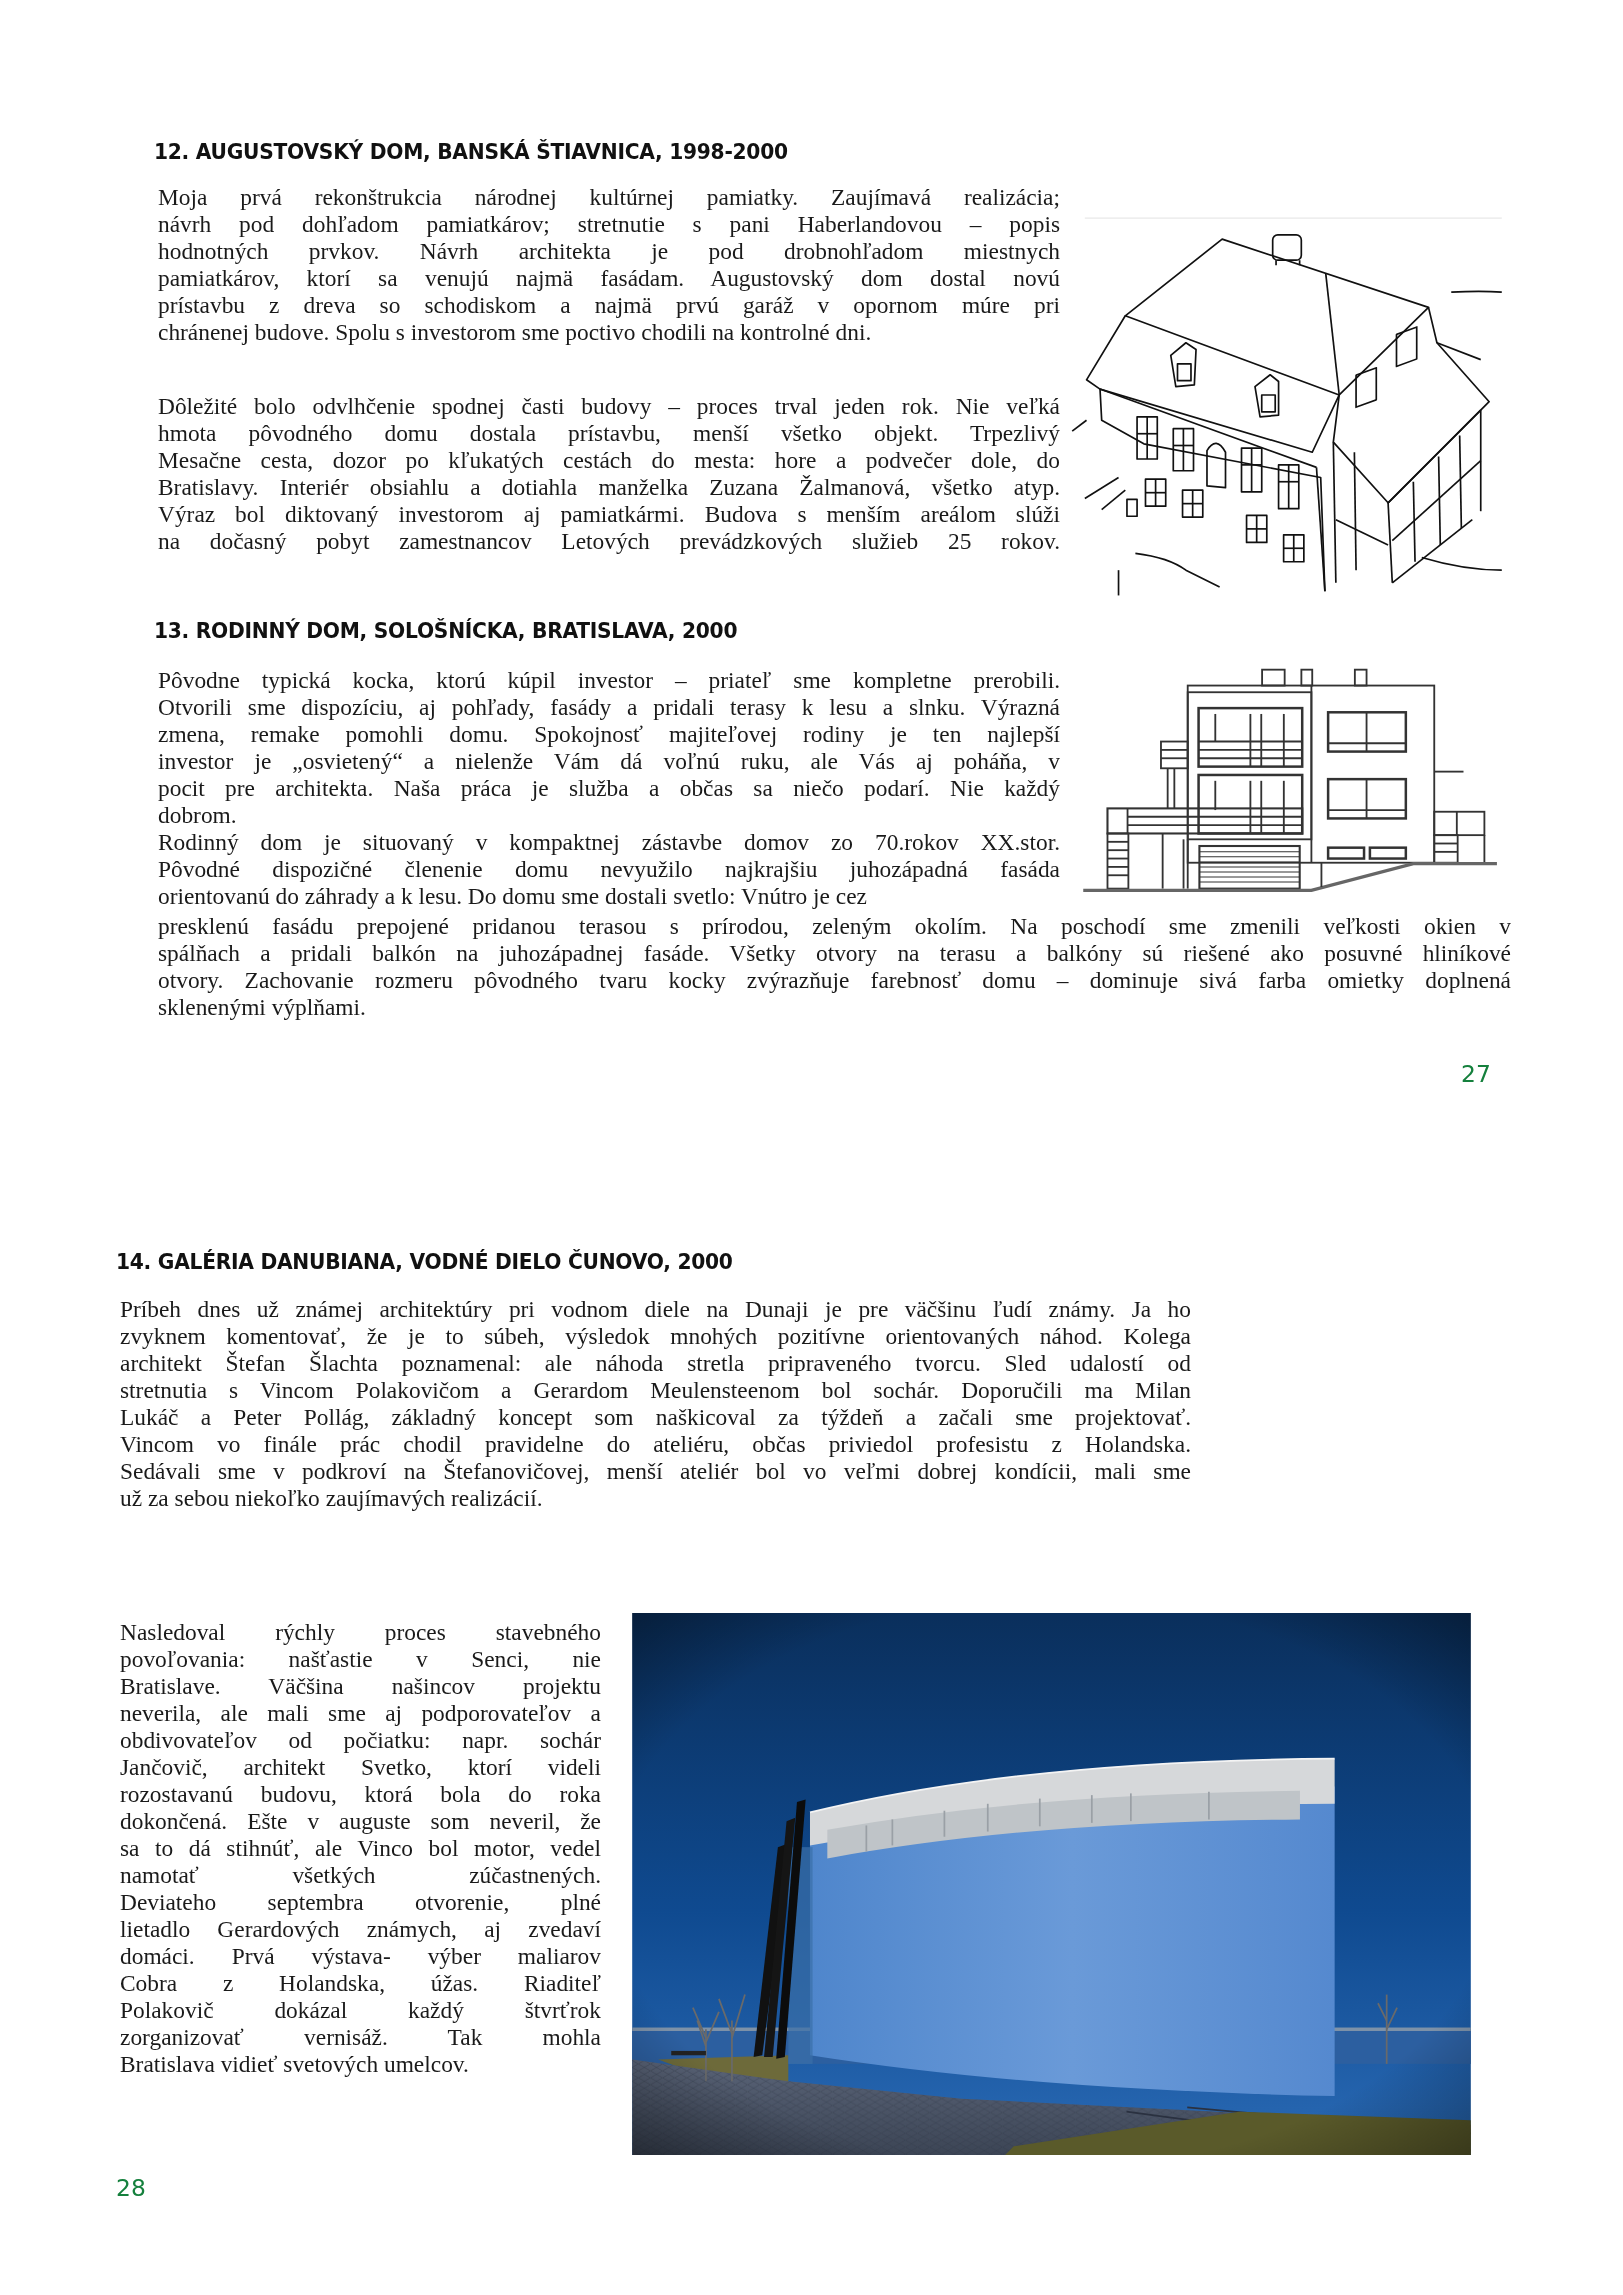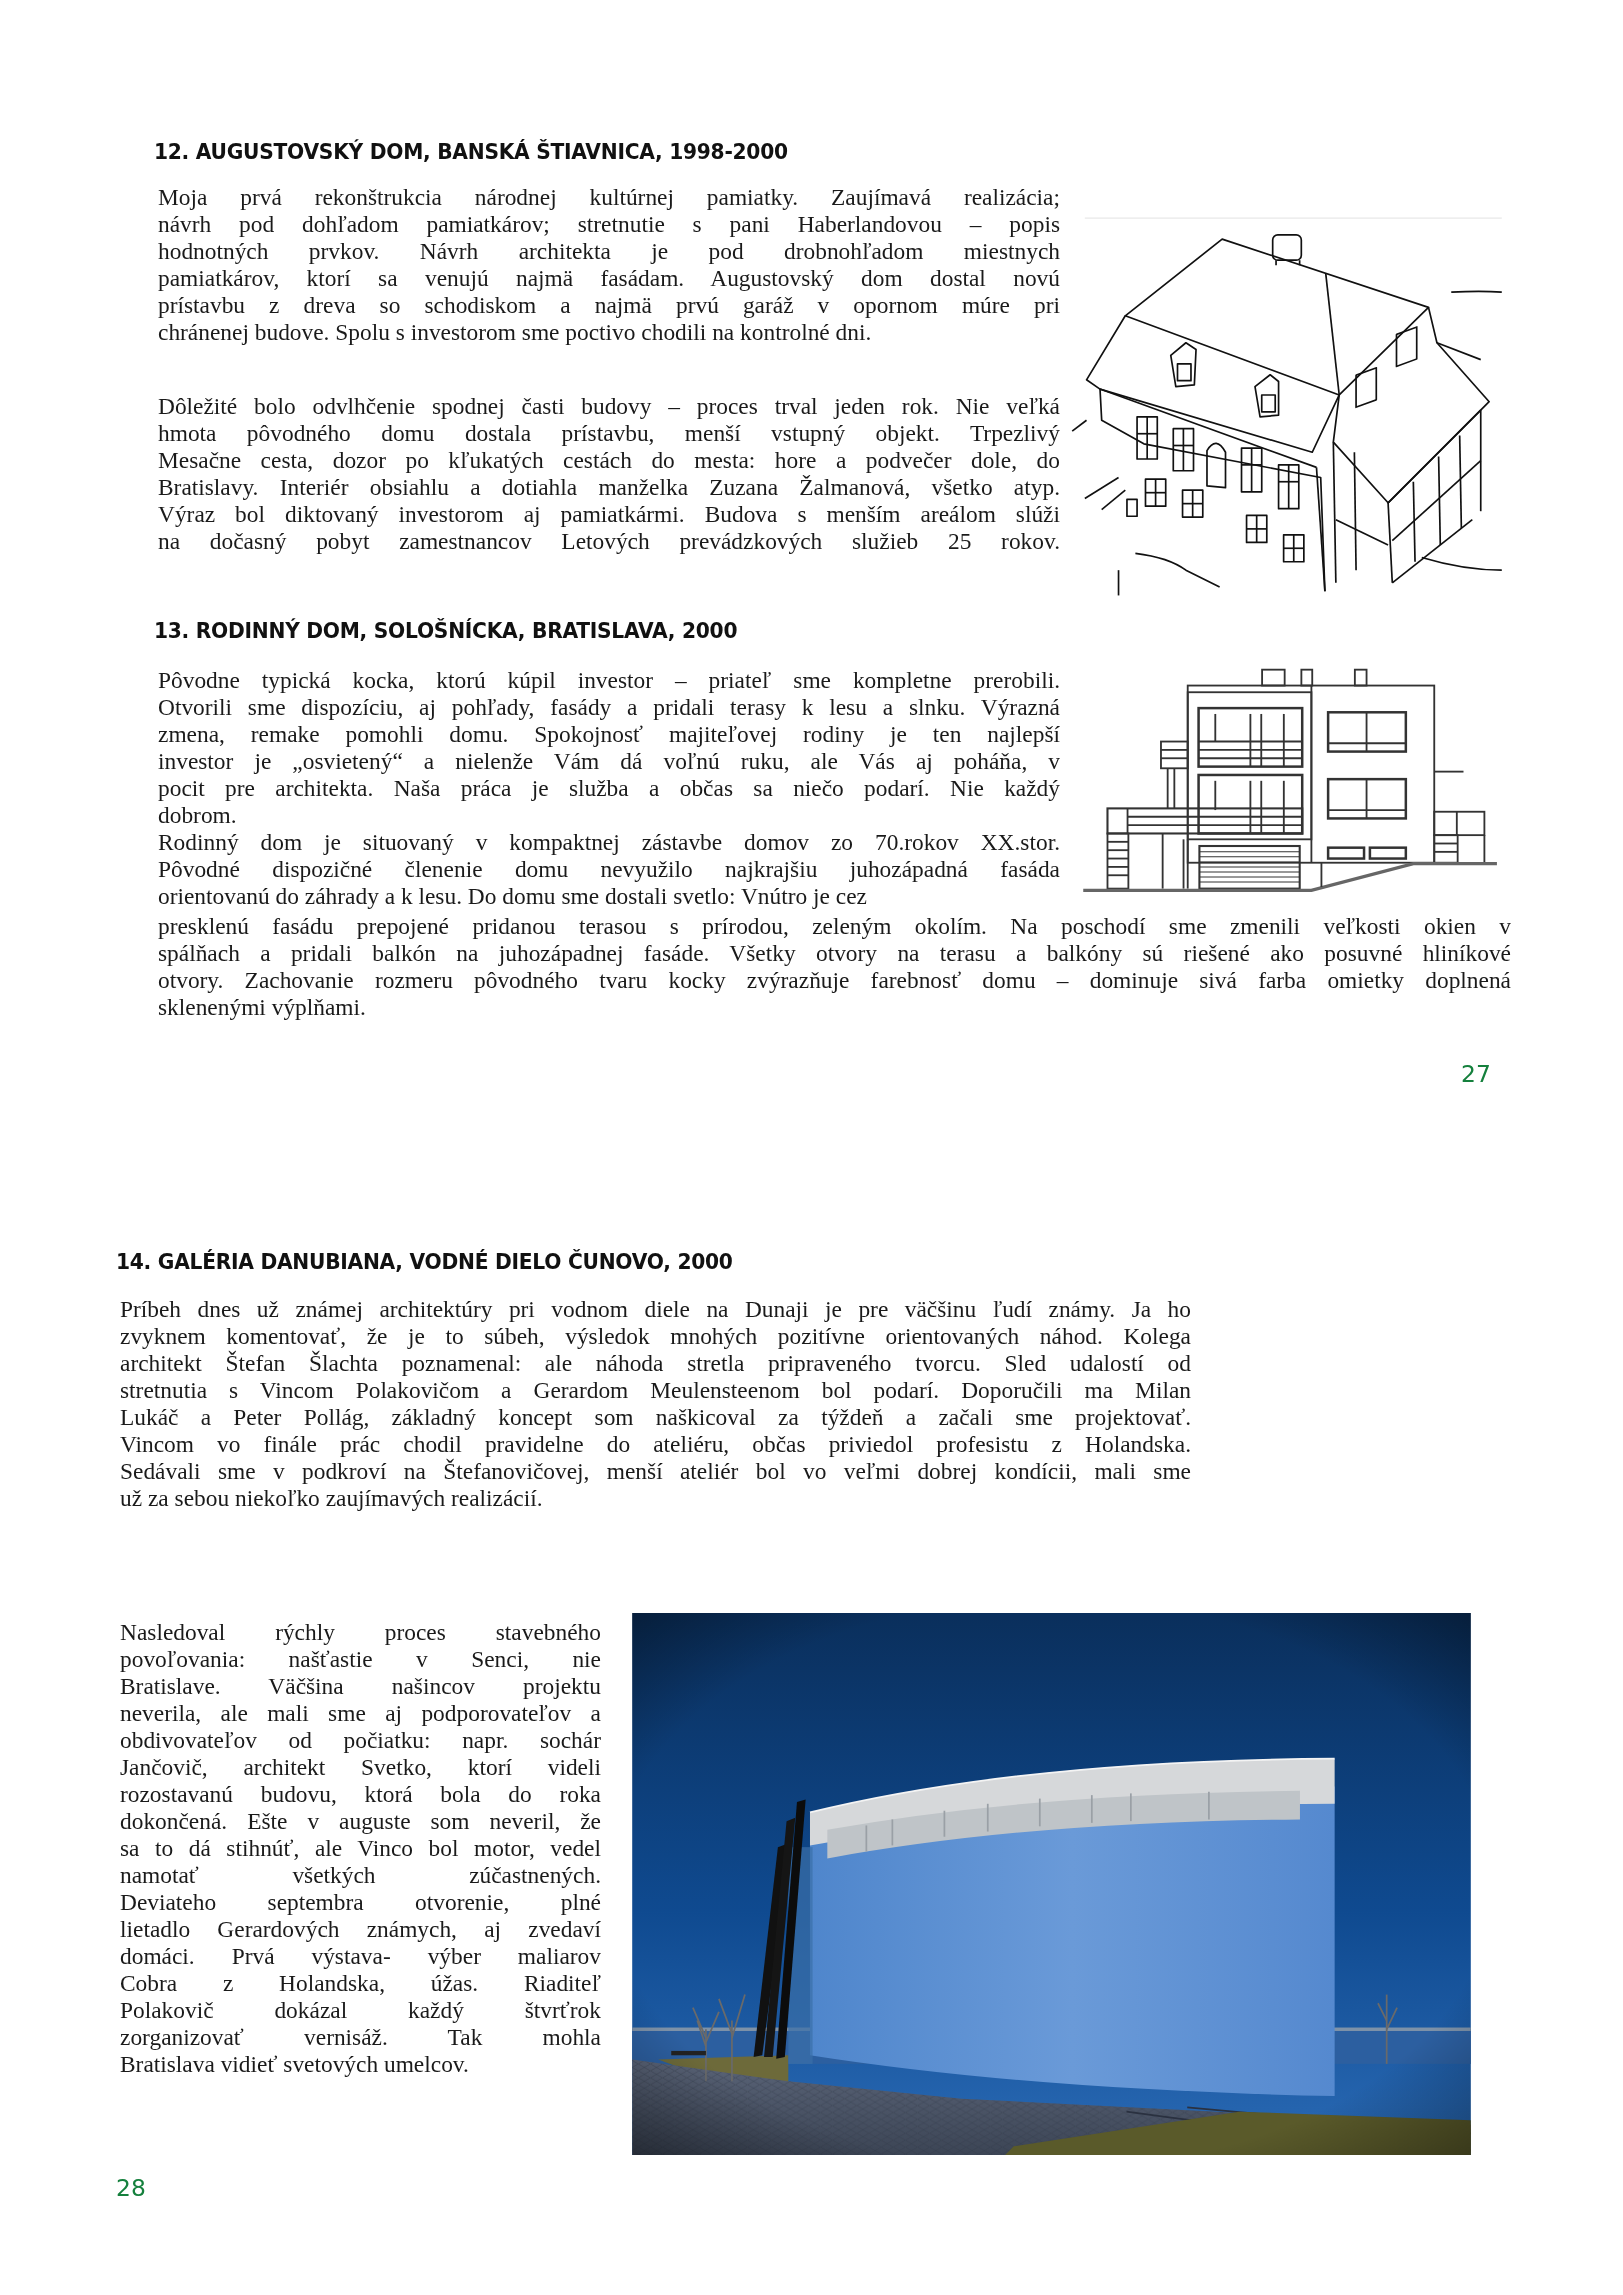--- a/index.html
+++ b/index.html
@@ -42,21 +42,21 @@
   <span class="ln">Moja prvá rekonštrukcia národnej kultúrnej pamiatky. Zaujímavá realizácia;</span>
   <span class="ln">návrh pod dohľadom pamiatkárov; stretnutie s  pani Haberlandovou – popis</span>
   <span class="ln">hodnotných prvkov. Návrh architekta je pod drobnohľadom miestnych</span>
   <span class="ln">pamiatkárov, ktorí sa venujú najmä fasádam. Augustovský dom dostal novú</span>
   <span class="ln">prístavbu z dreva so schodiskom a najmä prvú garáž v opornom múre pri</span>
   <span class="ln last">chránenej budove. Spolu s investorom sme poctivo chodili na kontrolné dni.</span>
 </div>
 
 <div class="abs para" style="left:154px; top:389px; width:902px;">
   <span class="ln">Dôležité bolo odvlhčenie spodnej časti budovy – proces trval jeden rok. Nie veľká</span>
-  <span class="ln">hmota pôvodného domu dostala prístavbu, menší vstupný objekt. Trpezlivý</span>
+  <span class="ln">hmota pôvodného domu dostala prístavbu, menší všetko objekt. Trpezlivý</span>
   <span class="ln">Mesačne cesta, dozor po kľukatých cestách do mesta: hore a podvečer dole, do</span>
   <span class="ln">Bratislavy. Interiér obsiahlu a dotiahla manželka Zuzana Žalmanová, všetko atyp.</span>
   <span class="ln">Výraz bol diktovaný investorom aj pamiatkármi. Budova s  menším areálom slúži</span>
   <span class="ln">na dočasný pobyt zamestnancov Letových prevádzkových služieb 25 rokov.</span>
 </div>
 
 <div class="abs figure" style="left:1068px; top:198px; width:438px; height:399px;">
   <svg width="438" height="399" viewBox="0 0 520 470" fill="none" stroke="#111" stroke-width="2" stroke-linejoin="round">
     <line x1="20" y1="22" x2="515" y2="22" stroke="#ddd" stroke-width="1"></line>
 
@@ -231,21 +231,21 @@
 </div>
 
 <div class="abs pagenum" style="left:1461px; top:1060px;">27</div>
 
 <div class="abs heading" style="left:116px; top:1249px;">14. GALÉRIA DANUBIANA, VODNÉ DIELO ČUNOVO, 2000</div>
 
 <div class="abs para" style="left:116px; top:1292px; width:1071px;">
   <span class="ln">Príbeh dnes už známej architektúry pri vodnom diele na Dunaji je pre väčšinu ľudí známy. Ja ho</span>
   <span class="ln">zvyknem komentovať, že je to súbeh, výsledok mnohých pozitívne orientovaných náhod. Kolega</span>
   <span class="ln">architekt Štefan Šlachta poznamenal: ale náhoda stretla pripraveného tvorcu. Sled udalostí od</span>
-  <span class="ln">stretnutia s Vincom Polakovičom a Gerardom Meulensteenom bol podarí. Doporučili ma Milan</span>
+  <span class="ln">stretnutia s Vincom Polakovičom a Gerardom Meulensteenom bol sochár. Doporučili ma Milan</span>
   <span class="ln">Lukáč a Peter Pollág, základný koncept som naškicoval za týždeň a začali sme projektovať.</span>
   <span class="ln">Vincom vo finále prác chodil pravidelne do ateliéru, občas priviedol profesistu z Holandska.</span>
   <span class="ln">Sedávali sme v podkroví na Štefanovičovej, menší ateliér bol vo veľmi dobrej kondícii, mali sme</span>
   <span class="ln last">už za sebou niekoľko zaujímavých realizácií.</span>
 </div>
 
 <div class="abs para" style="left:116px; top:1615px; width:481px;">
   <span class="ln">Nasledoval rýchly proces stavebného</span>
   <span class="ln">povoľovania: našťastie v Senci, nie</span>
   <span class="ln">Bratislave. Väčšina našincov projektu</span>

